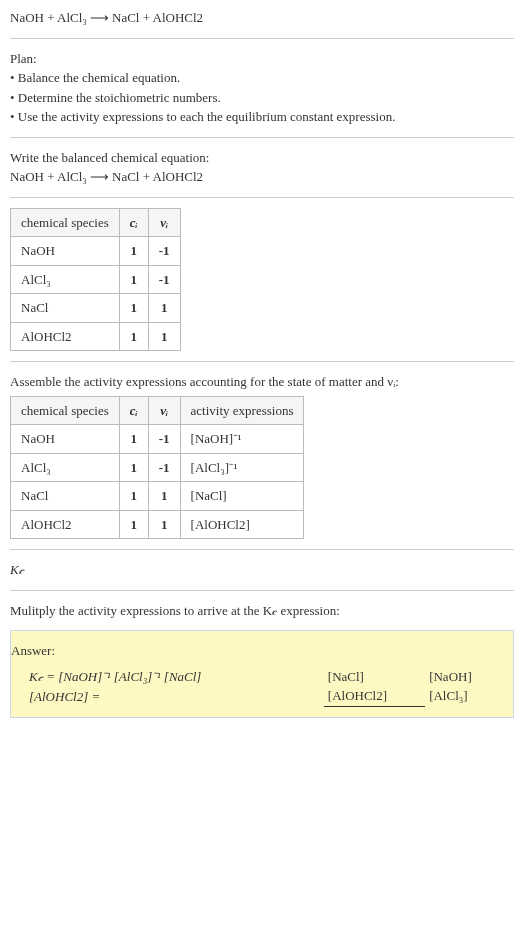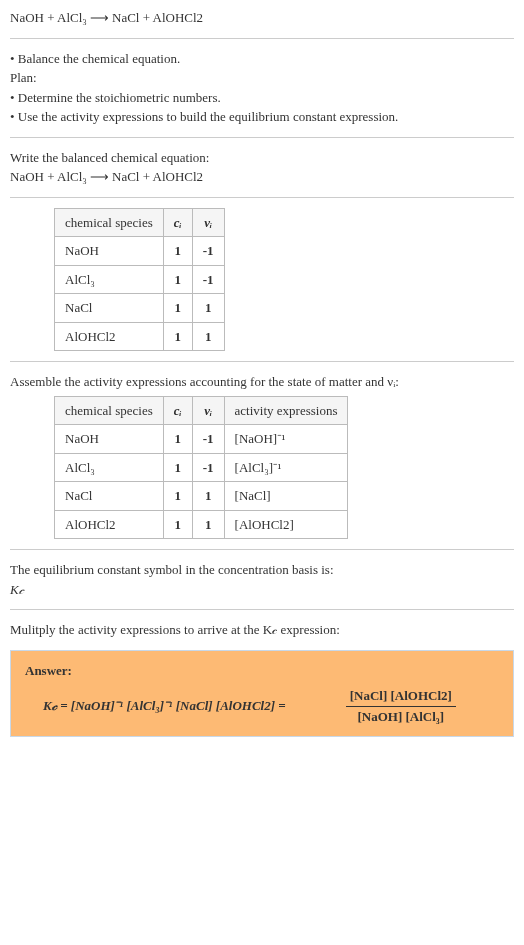--- a/index.html
+++ b/index.html
@@ -1,45 +1,45 @@
 <!DOCTYPE html>
 <html><head>
 <meta charset="utf-8">
 <style>
 * { box-sizing: border-box; margin: 0; padding: 0; }
 body { font-family: Georgia, serif; font-size: 13px; color: #333; background: #fff; width: 524px; padding: 8px 10px; line-height: 1.5; }
 .section { margin-bottom: 10px; }
 .hr { border-top: 1px solid #ccc; margin: 10px 0; }
 .equation { font-family: Georgia, serif; }
 .italic { font-style: italic; }
-table { border-collapse: collapse; margin-top: 4px; margin-left: 44px; }
+table { border-collapse: collapse; margin-top: 4px; }
 th, td { border: 1px solid #bbb; padding: 4px 10px; text-align: left; font-weight: normal; }
 th { background: #f5f5f5; }
-.answer-box { background: #fdba74; border: 1px solid #c8d8e8; padding: 10px 14px; margin-top: 6px; font-weight: bold; }
+.answer-box { background: #fef9c3; border: 1px solid #c8d8e8; padding: 10px 0; margin-top: 6px; }
 .answer-label { margin-bottom: 6px; }
 .kc-line { display: flex; align-items: center; gap: 13px; padding-left: 18px; flex-wrap: nowrap; }
-.frac { display: inline-flex; flex-direction: column; align-items: center; vertical-align: middle; margin-left: 47px; }
+.frac { display: inline-flex; flex-direction: row; align-items: flex-start; vertical-align: middle; margin-left: 47px; }
 .frac .num { border-bottom: 1px solid #333; padding: 0 4px; }
 .frac .den { padding: 0 4px; }
 .center-col { text-align: center; font-weight: bold; }
 </style>
 </head>
 <body>
 
 <div class="section">
   <div class="equation">NaOH + AlCl₃  ⟶  NaCl + AlOHCl2</div>
 </div>
 
 <div class="hr"></div>
 
 <div class="section">
+  <div>Plan:</div>
   <div>• Balance the chemical equation.</div>
-  <div>Plan:</div>
   <div>• Determine the stoichiometric numbers.</div>
-  <div>• Use the activity expressions to build the equilibrium constant expression.</div>
+  <div>• Use the activity expressions to each the equilibrium constant expression.</div>
 </div>
 
 <div class="hr"></div>
 
 <div class="section">
   <div>Write the balanced chemical equation:</div>
   <div class="equation">NaOH + AlCl₃  ⟶  NaCl + AlOHCl2</div>
 </div>
 
 <div class="hr"></div>
@@ -112,21 +112,20 @@
       <td class="center-col">1</td>
       <td>[AlOHCl2]</td>
     </tr>
   </tbody>
     </table>
 </div>
 
 <div class="hr"></div>
 
 <div class="section">
-  <div>The equilibrium constant symbol in the concentration basis is:</div>
   <div class="italic">K𝒸</div>
 </div>
 
 <div class="hr"></div>
 
 <div class="section">
   <div>Mulitply the activity expressions to arrive at the K𝒸 expression:</div>
 </div>
 
 <div class="answer-box">

